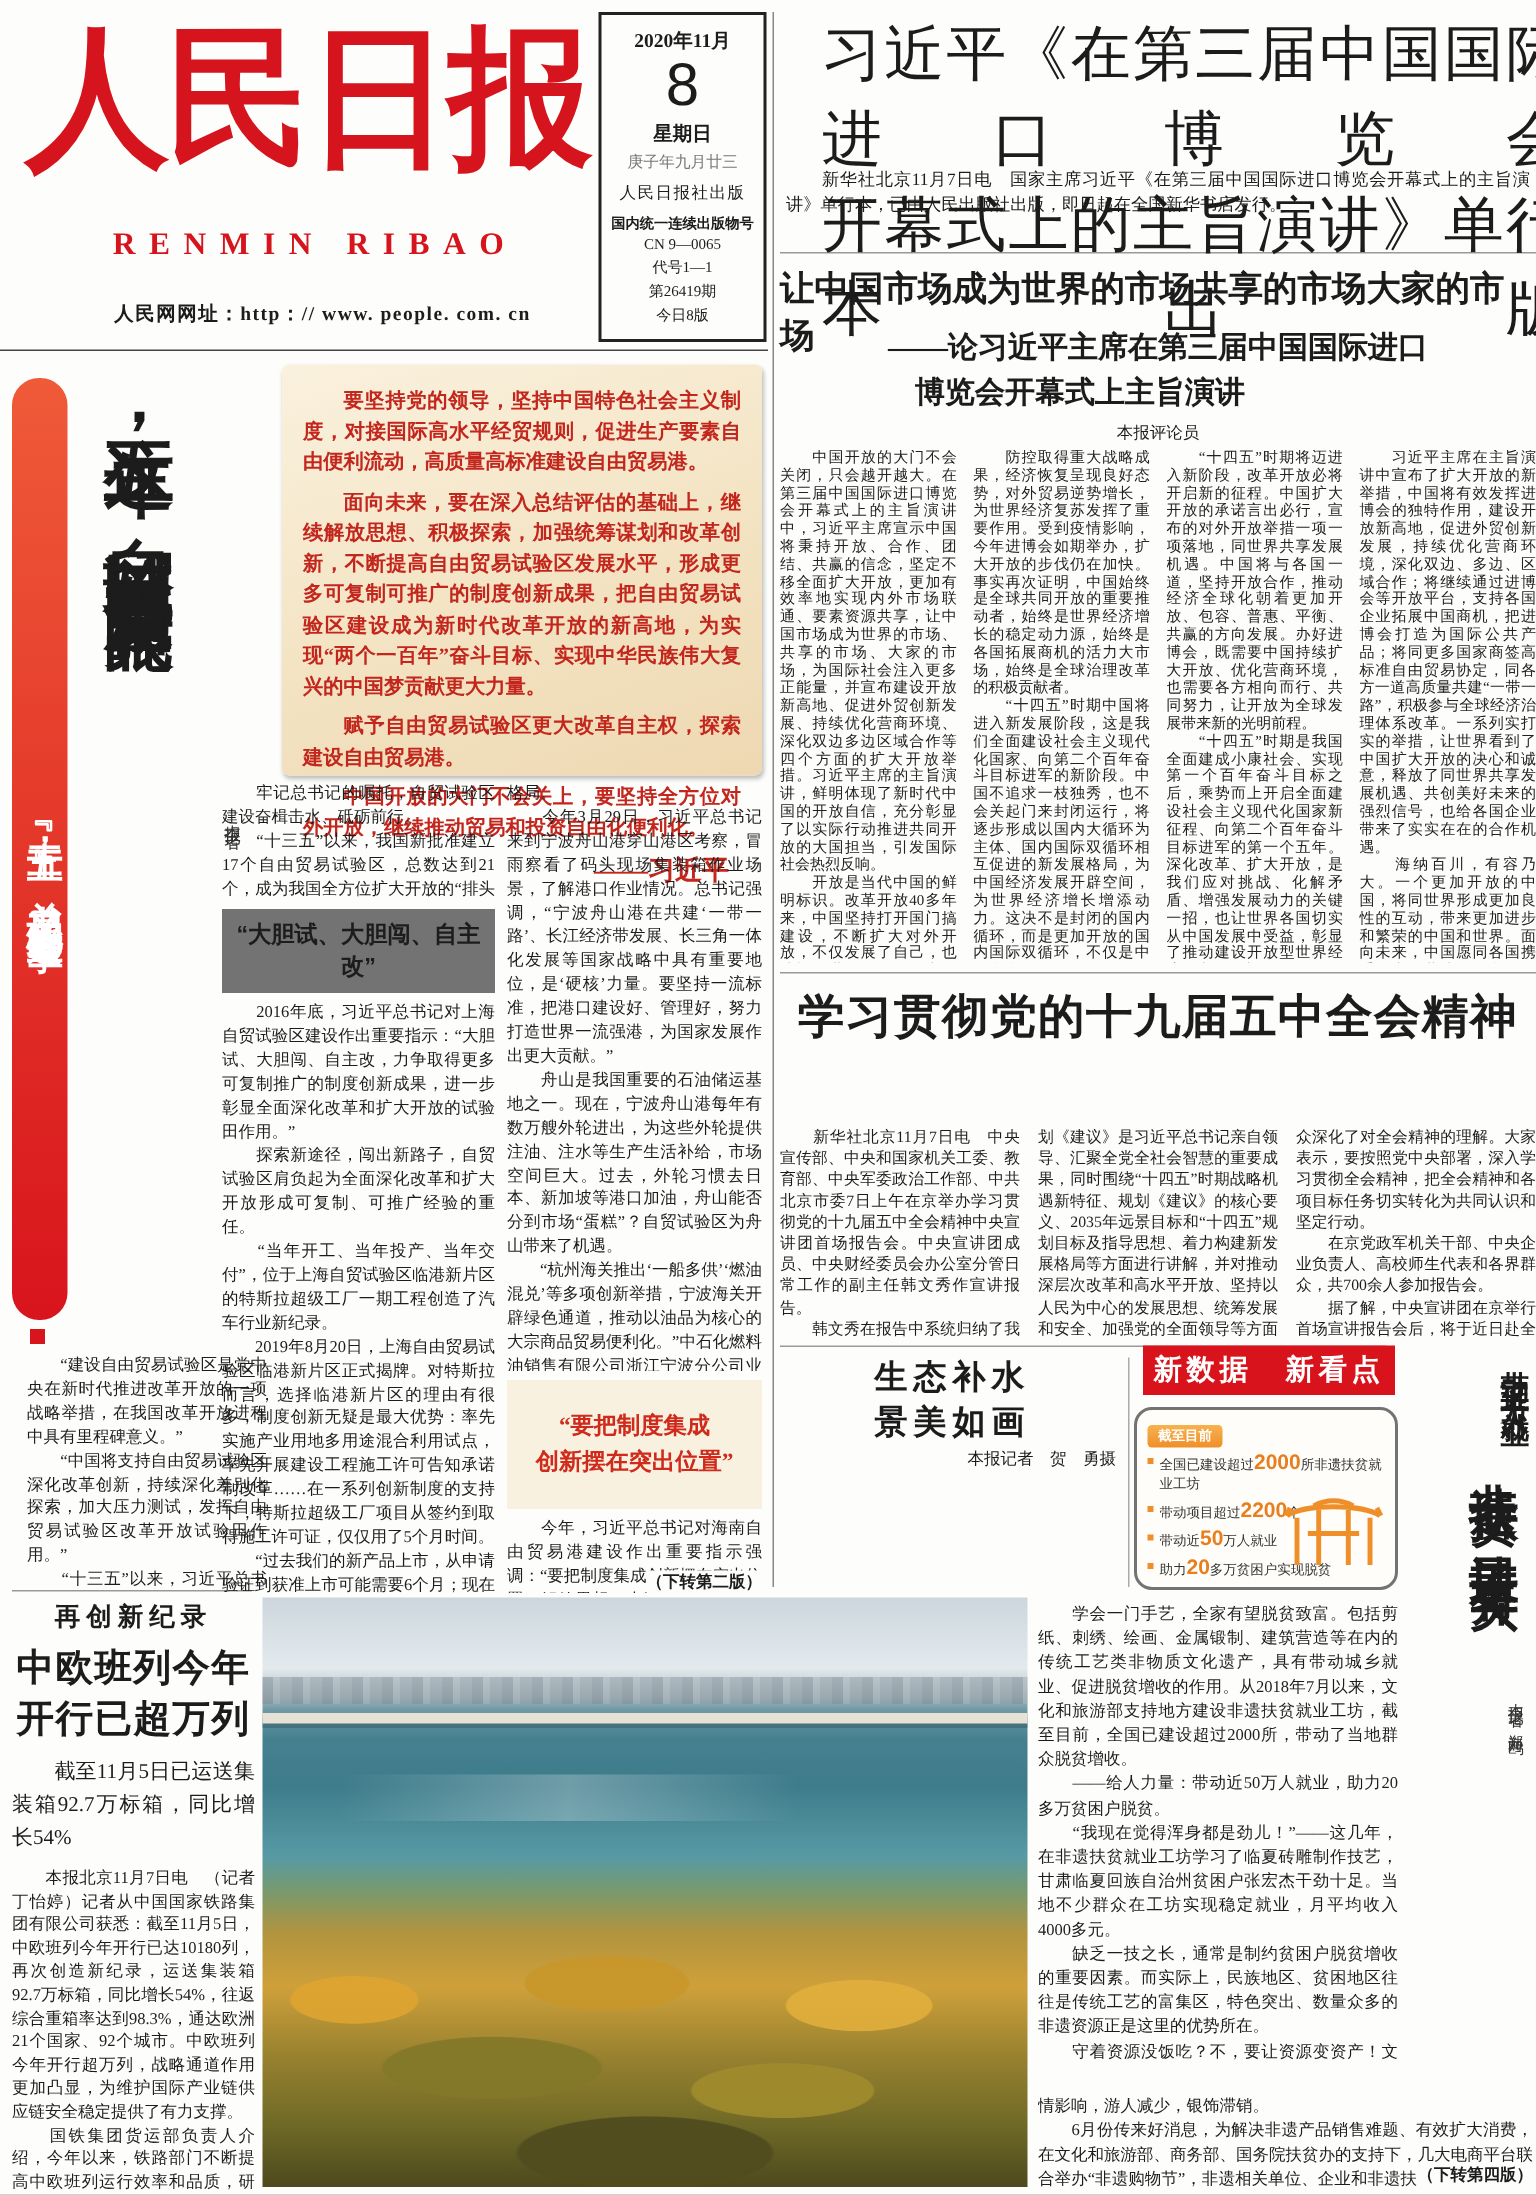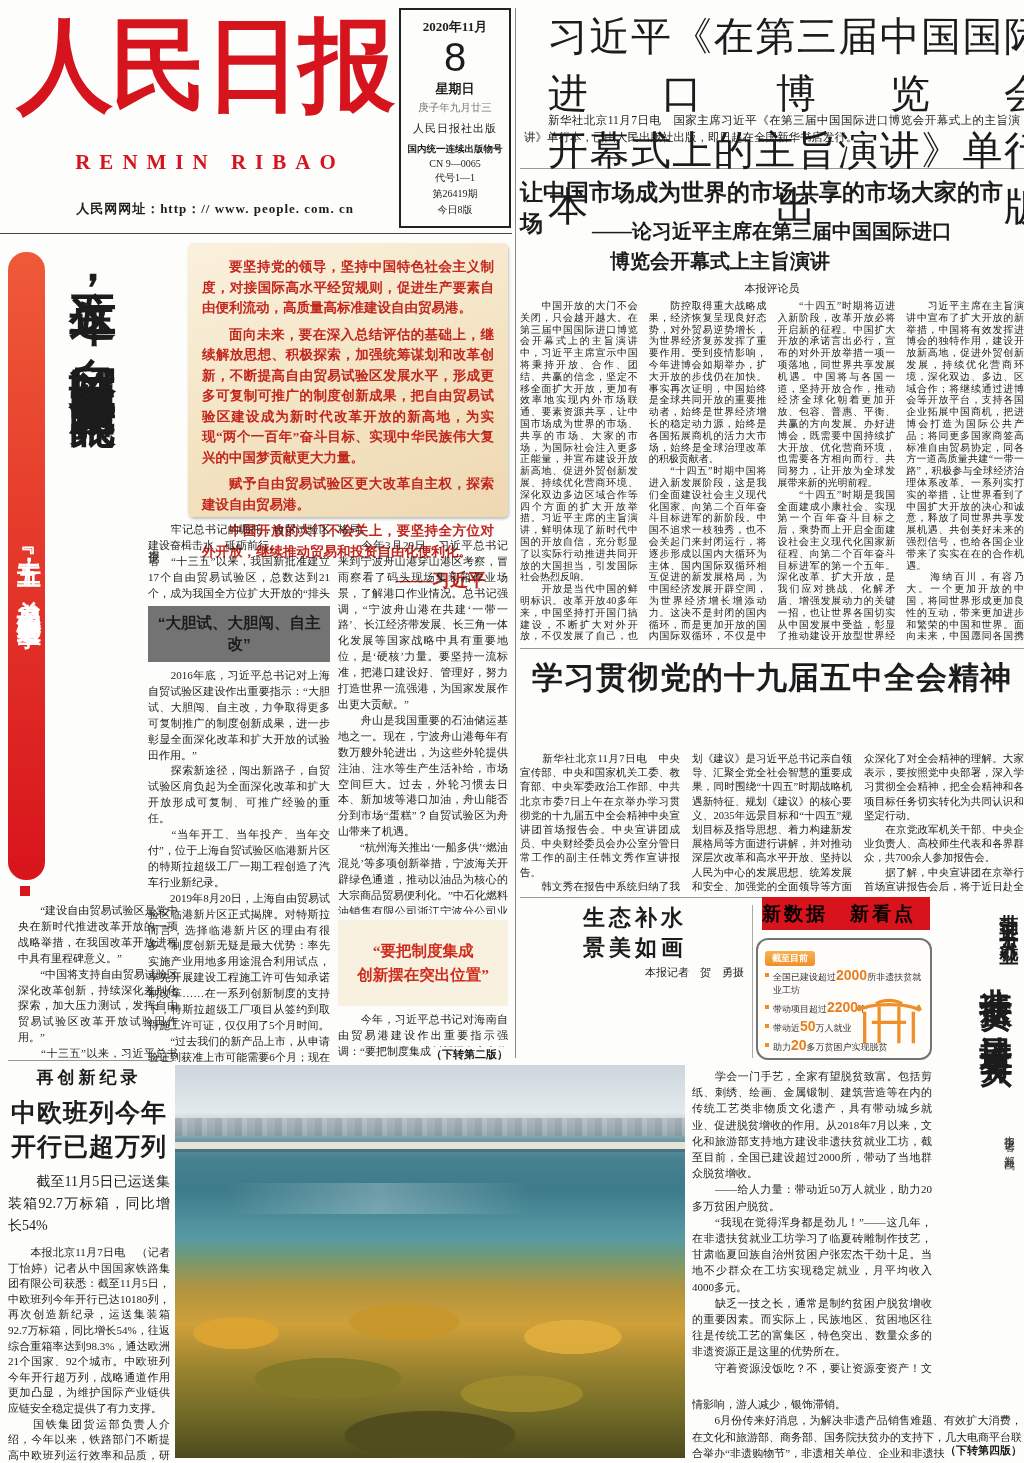--- a/index.html
+++ b/index.html
@@ -63,21 +63,21 @@
   .sub2 { background:#f9f1df; color:#cf2a1b; font-weight:900; font-size:15.5px; line-height:24px; text-align:center; padding:19px 0; margin:6px 0; white-space:pre-line; }
   .cont { position:absolute; bottom:0; right:0; font-weight:700; font-size:11px; background:inherit; }
 
   
   .eco { left:522px; top:903px; width:226px; height:158px; }
   .eco-t { text-align:center; font-size:22px; font-weight:900; line-height:30px; letter-spacing:4px; }
   .eco-b { font-size:10.5px; line-height:14.6px; text-align:justify; margin-top:6px; }
   .eco-by { text-align:right; font-size:11px; margin-top:2px; padding-right:4px; }
 
   
-  .nd-banner { left:762px; top:897px; width:168px; height:33px; background:#d8131c; color:#000000; font-size:19px; font-weight:900; text-align:left; line-height:33px; letter-spacing:3px; font-family:"Liberation Sans",sans-serif; }
+  .nd-banner { left:762px; top:897px; width:168px; height:33px; background:#d8131c; color:#ffffff; font-size:19px; font-weight:900; text-align:center; line-height:33px; letter-spacing:3px; font-family:"Liberation Sans",sans-serif; }
   .nd-box { left:756px; top:938px; width:176px; height:122px; border:2px solid #737373; border-radius:12px; padding:7px 7px 5px; background:#fffdf9; }
   .nd-tag { display:inline-block; background:linear-gradient(180deg,#f7b24f,#ef8f2a); color:#fff; font-size:9px; padding:1px 7px; border-radius:3px; font-weight:700; margin-bottom:3px; font-family:"Liberation Sans",sans-serif; }
   .nd-item { font-size:9px; line-height:13px; color:#333; margin-bottom:4px; position:relative; padding-left:8px; }
   .nd-item .sq { position:absolute; left:0; top:4px; width:4px; height:4px; background:#ef8f2a; }
   .nd-num { color:#e87f1e; font-weight:900; font-size:14px; font-family:"Liberation Sans",sans-serif; }
   .paifang { position:absolute; right:8px; bottom:12px; }
 
   
   .hr-vert { left:934px; top:896px; height:450px; width:88px; display:flex; }
   .hr-kick { font-size:19px; font-weight:700; letter-spacing:4px; padding-top:2px; }

